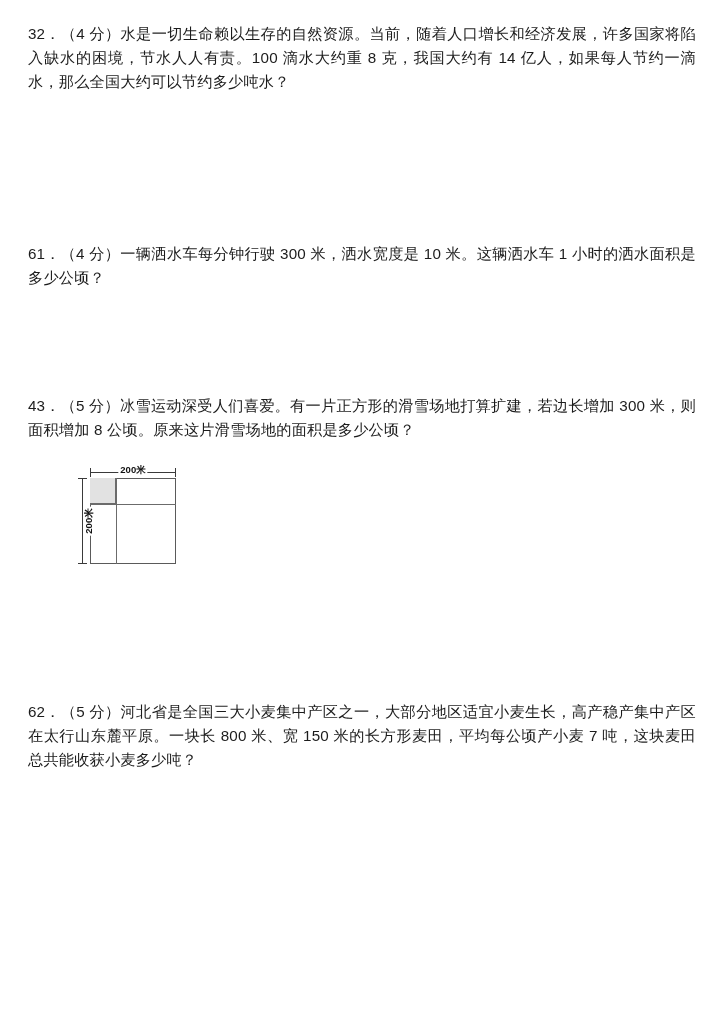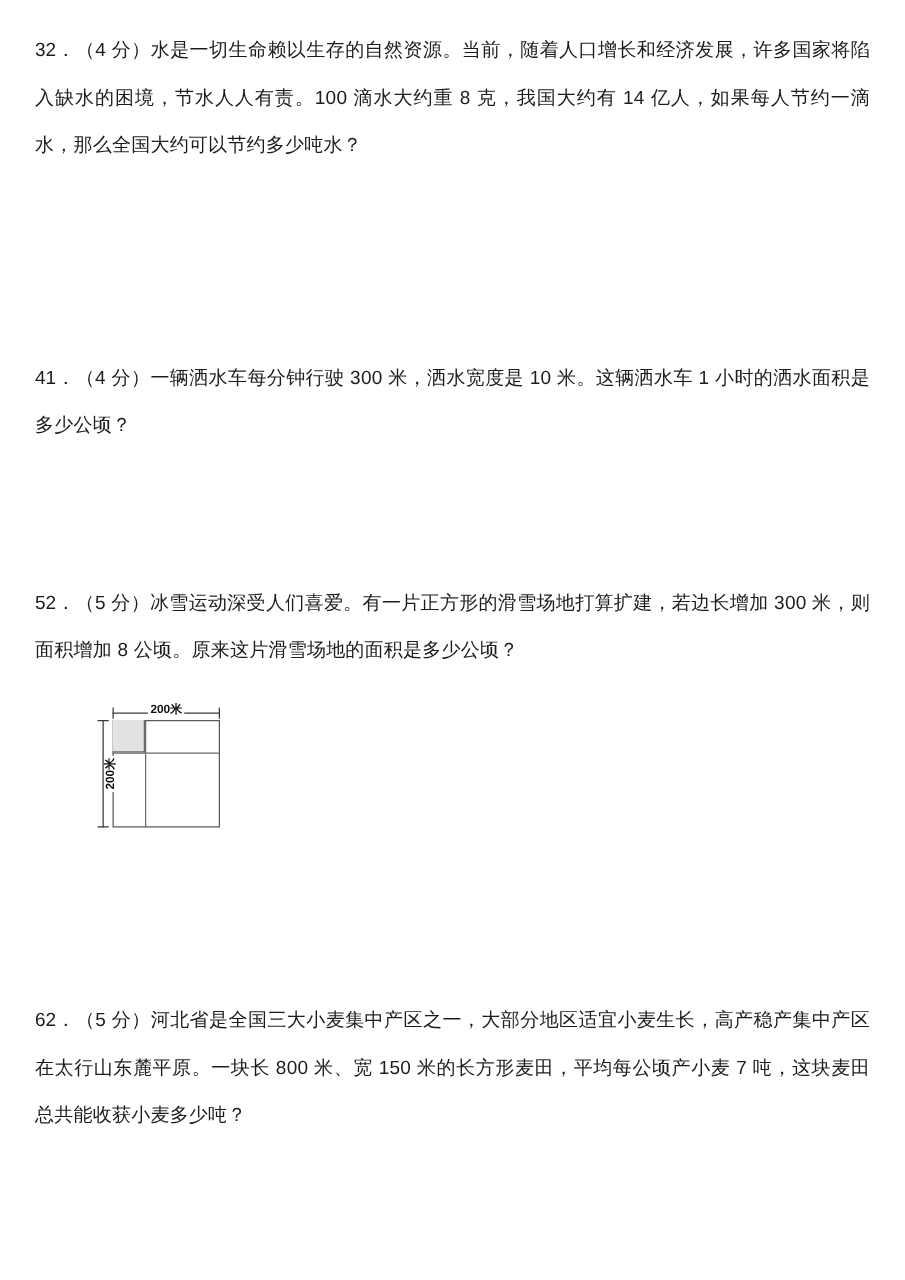--- a/index.html
+++ b/index.html
@@ -16,21 +16,21 @@
   }
   .page {
     position: relative;
     width: 724px;
     height: 1024px;
     box-sizing: border-box;
     padding: 22px 28px 0 28px;
   }
   .problem {
     font-size: 15.2px;
-    line-height: 38px;
+    line-height: 24px;
     letter-spacing: 0.2px;
     text-align: justify;
     color: #1c1c1c;
   }
   .problem .num {
     letter-spacing: 0;
   }
   .gap-lg { height: 148px; }
   .gap-md { height: 104px; }
   .gap-fig { height: 14px; }
@@ -162,27 +162,27 @@
 
 <div class="page">
 
   <div class="problem">
     <span class="num">32</span><span>．</span><span>（4 分）</span><span>水是一切生命赖以生存的自然资源。当前，随着人口增长和经济发展，许多国家将陷入缺水的困境，节水人人有责。100 滴水大约重 8 克，我国大约有 14 亿人，如果每人节约一滴水，那么全国大约可以节约多少吨水？</span>
   </div>
 
   <div class="gap-lg"></div>
 
   <div class="problem">
-    <span class="num">41</span><span>．</span><span>（4 分）</span><span>一辆洒水车每分钟行驶 300 米，洒水宽度是 10 米。这辆洒水车 1 小时的洒水面积是多少公顷？</span>
+    <span class="num">61</span><span>．</span><span>（4 分）</span><span>一辆洒水车每分钟行驶 300 米，洒水宽度是 10 米。这辆洒水车 1 小时的洒水面积是多少公顷？</span>
   </div>
 
   <div class="gap-md"></div>
 
   <div class="problem">
-    <span class="num">52</span><span>．</span><span>（5 分）</span><span>冰雪运动深受人们喜爱。有一片正方形的滑雪场地打算扩建，若边长增加 300 米，则面积增加 8 公顷。原来这片滑雪场地的面积是多少公顷？</span>
+    <span class="num">43</span><span>．</span><span>（5 分）</span><span>冰雪运动深受人们喜爱。有一片正方形的滑雪场地打算扩建，若边长增加 300 米，则面积增加 8 公顷。原来这片滑雪场地的面积是多少公顷？</span>
   </div>
 
   <div class="gap-fig"></div>
 
   <div class="figure">
     <div class="fig-box"></div>
     <div class="fig-inner-shade"></div>
     <div class="fig-vline"></div>
     <div class="fig-hline"></div>
     <div class="dim-top">

